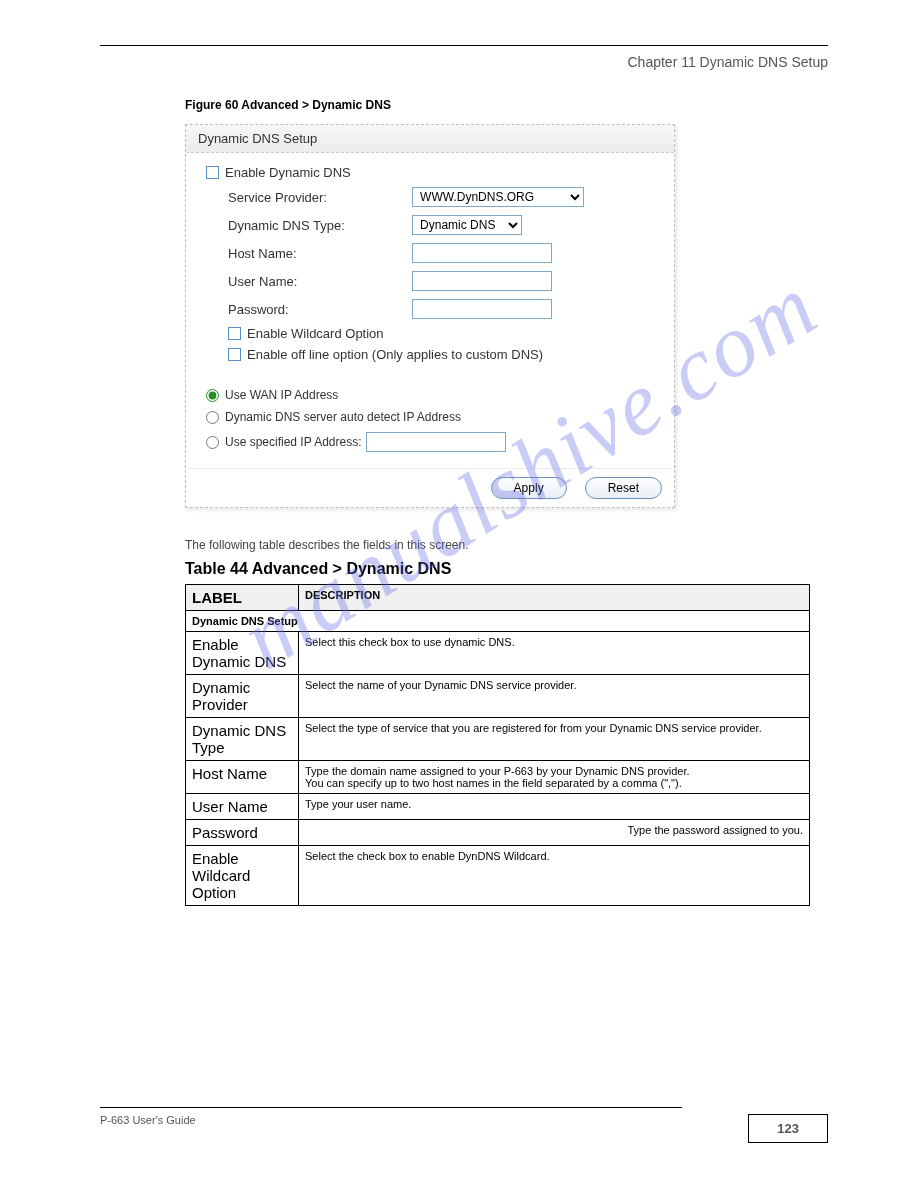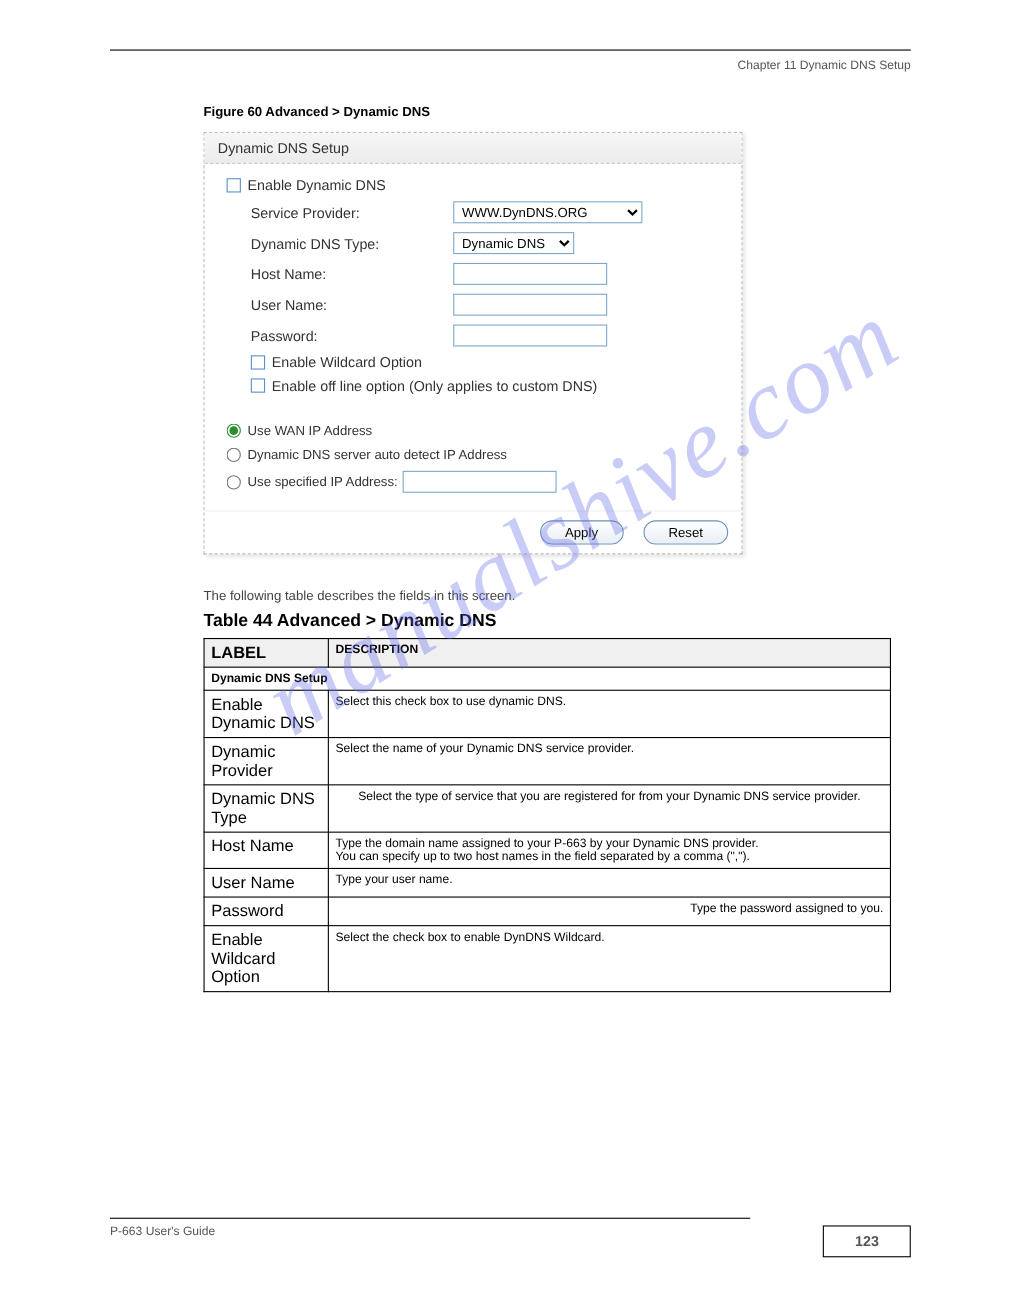--- a/index.html
+++ b/index.html
@@ -15,21 +15,21 @@
   .page {
     padding: 45px 90px 45px 100px;
   }
   .top-rule {
     height: 1px;
     background: #000;
     margin-bottom: 8px;
   }
   .header-right {
     text-align: right;
-    font-size: 11px;
+    font-size: 14px;
     color: #555;
     margin-bottom: 28px;
   }
   .fig-caption {
     font-weight: bold;
     font-size: 12px;
     margin-bottom: 12px;
     margin-left: 85px;
   }
   .panel {
@@ -279,21 +279,21 @@
         <tr>
           <td class="label-col">Enable Dynamic DNS</td>
           <td style="white-space: pre-line;">Select this check box to use dynamic DNS.</td>
         </tr>
         <tr>
           <td class="label-col">Dynamic Provider</td>
           <td style="white-space: pre-line;">Select the name of your Dynamic DNS service provider.</td>
         </tr>
         <tr>
           <td class="label-col">Dynamic DNS Type</td>
-          <td style="white-space: pre-line; text-align: center;">Select the type of service that you are registered for from your Dynamic DNS service provider.</td>
+          <td style="white-space: pre-line;">Select the type of service that you are registered for from your Dynamic DNS service provider.</td>
         </tr>
         <tr>
           <td class="label-col">Host Name</td>
           <td style="white-space: pre-line;">Type the domain name assigned to your P-663 by your Dynamic DNS provider.
 You can specify up to two host names in the field separated by a comma (",").</td>
         </tr>
         <tr>
           <td class="label-col">User Name</td>
           <td style="white-space: pre-line;">Type your user name.</td>
         </tr>

